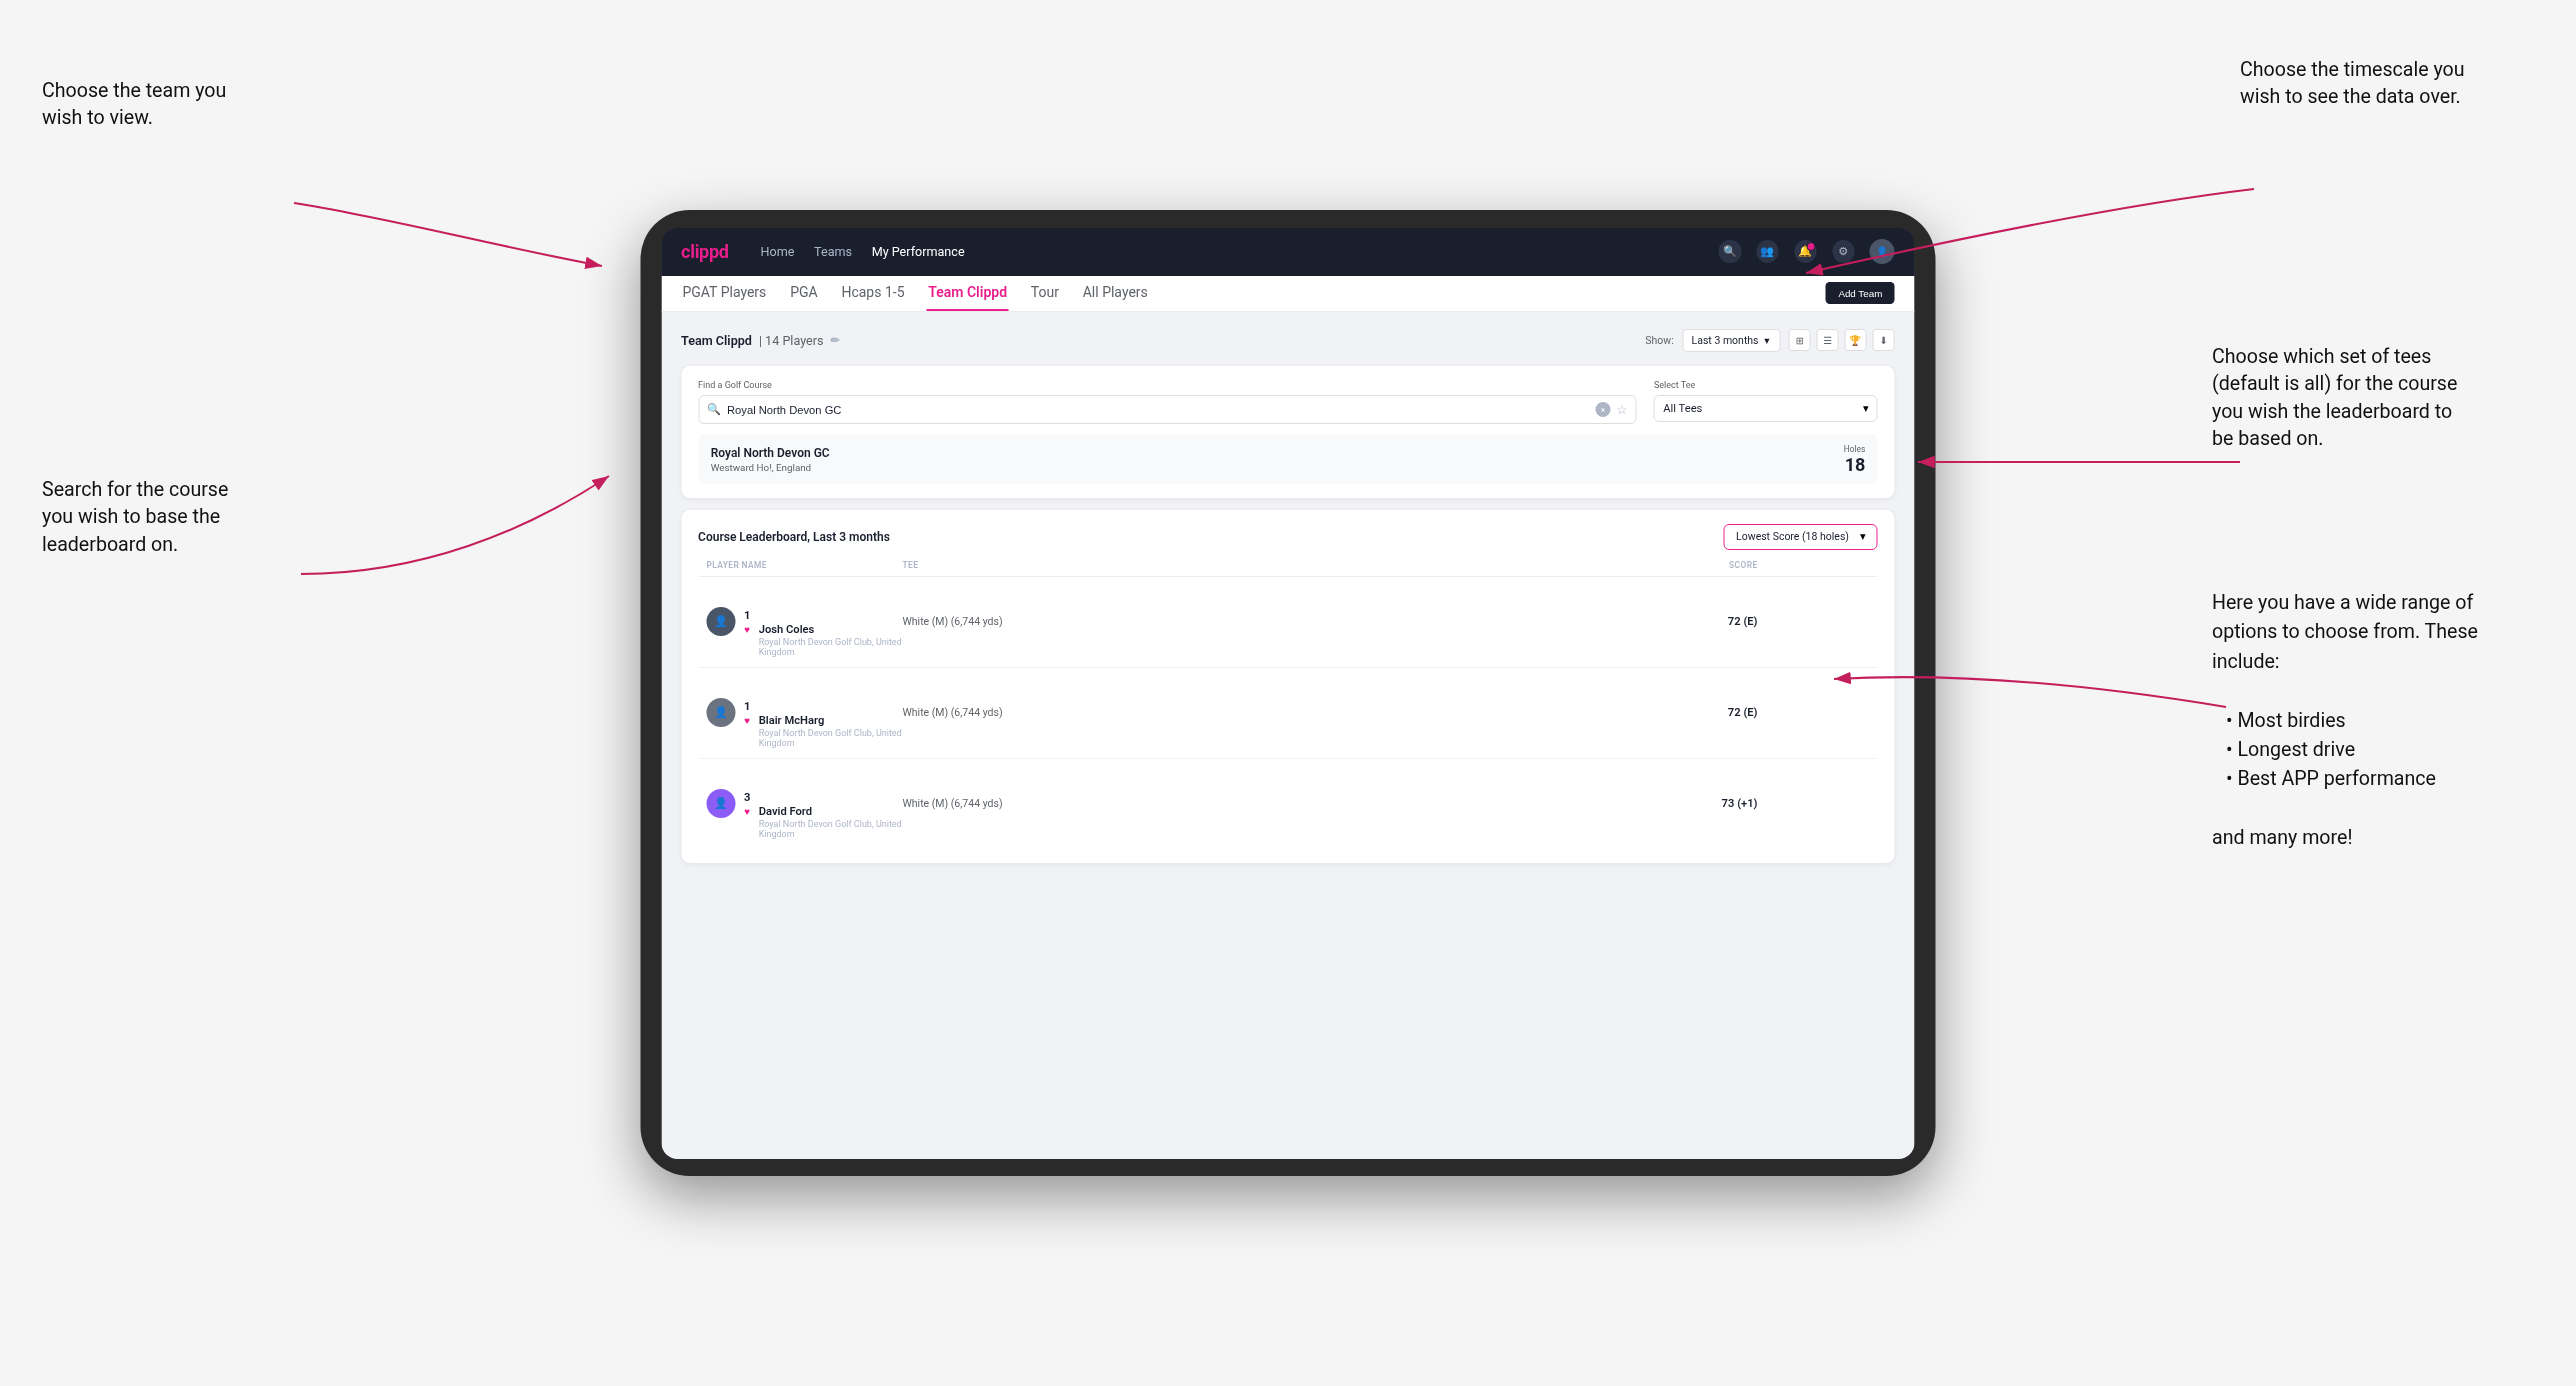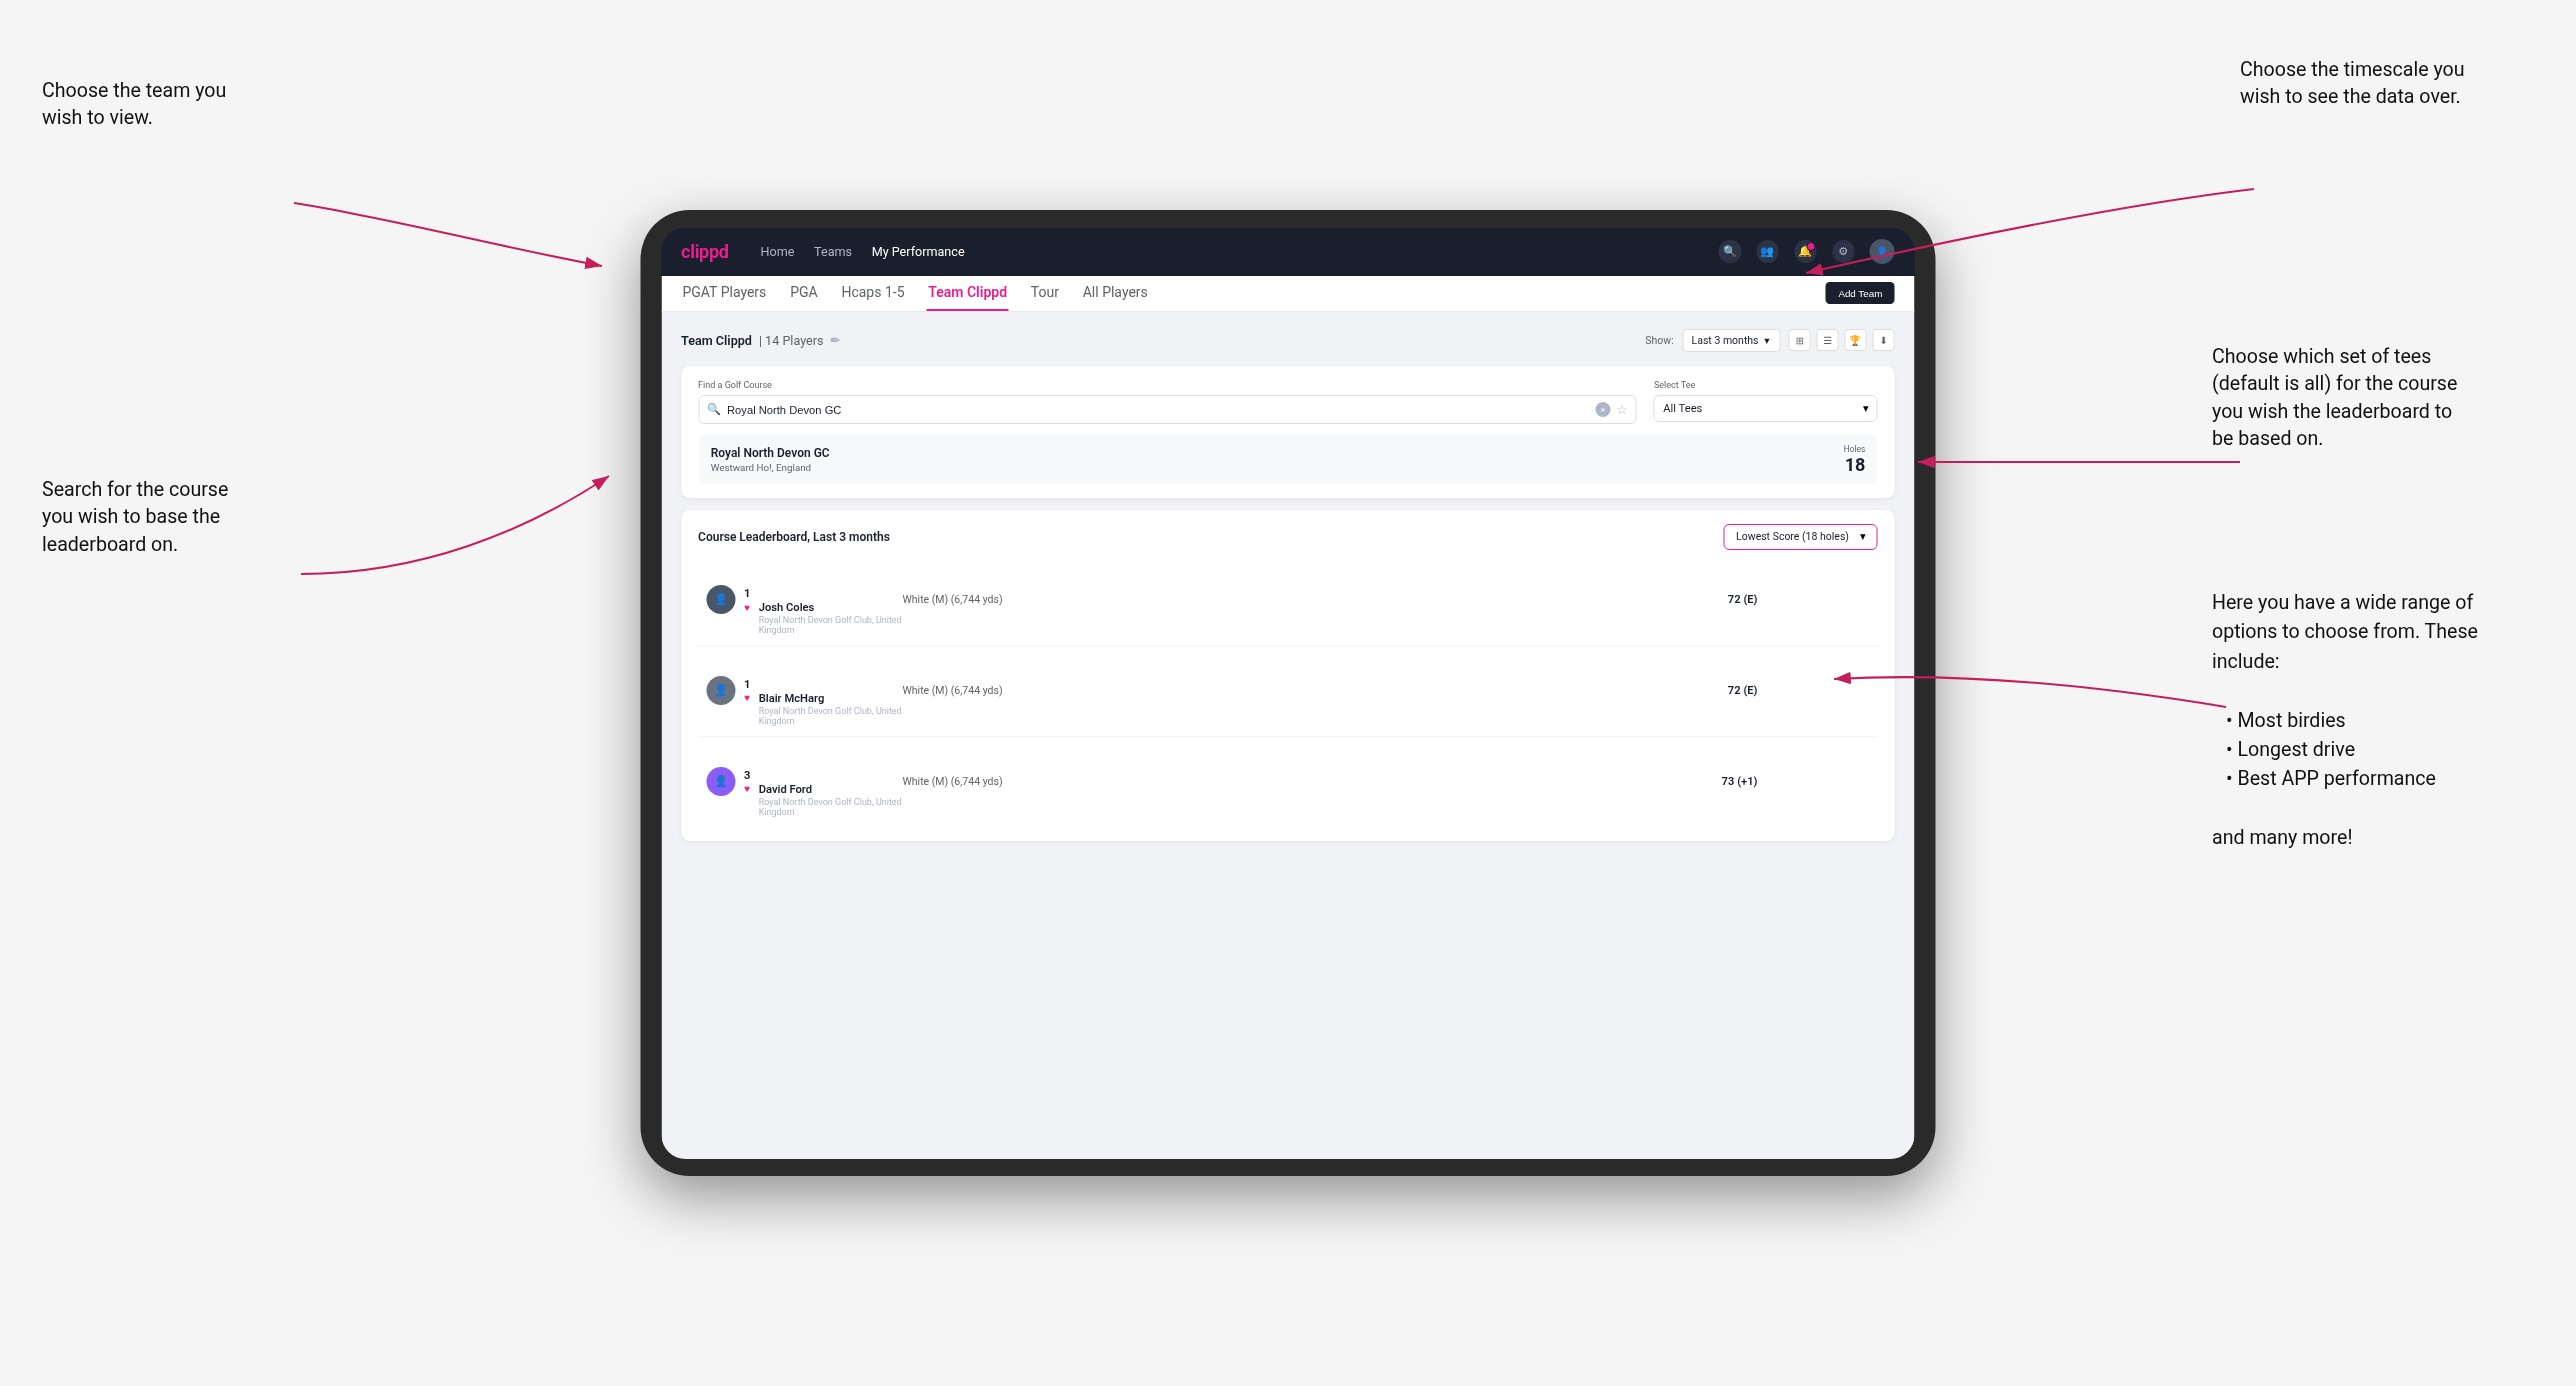--- a/index.html
+++ b/index.html
@@ -51,22 +51,22 @@
       border-radius: 49px;
       box-shadow: 0 21px 56px rgba(0,0,0,0.4);
     }
 
     .ipad-screen {
       position: absolute;
       left: 21px;
       top: 17.5px;
       right: 21px;
       bottom: 17.5px;
-      background: #0f172a;
-      border-radius: 24px;
+      background: #404040;
+      border-radius: 16px;
       overflow: hidden;
     }
 
     
     .app-navbar {
       width: 100%;
       height: 48px;
       background: #1a1f2e;
       display: flex;
       align-items: center;
@@ -668,20 +668,26 @@
             <span>Course Leaderboard,</span>
             <span>Last 3 months</span>
           </div>
           <div class="leaderboard-filter">
             <span class="leaderboard-filter-text">Lowest Score (18 holes)</span>
             <span>▾</span>
           </div>
         </div>
 
         <div class="leaderboard-table">
+          <div class="table-header">
+            <div class="table-header-cell">PLAYER NAME</div>
+            <div class="table-header-cell">TEE</div>
+            <div class="table-header-cell" style="text-align:right;">SCORE</div>
+            <div class="table-header-cell"></div>
+          </div>
 
           <div class="table-row">
             <div class="player-cell">
               <div class="player-avatar">👤</div>
               <div class="player-rank-heart">
                 <span class="player-rank">1</span>
                 <span class="player-heart">♥</span>
               </div>
               <div class="player-details">
                 <div class="player-name">Josh Coles</div>

